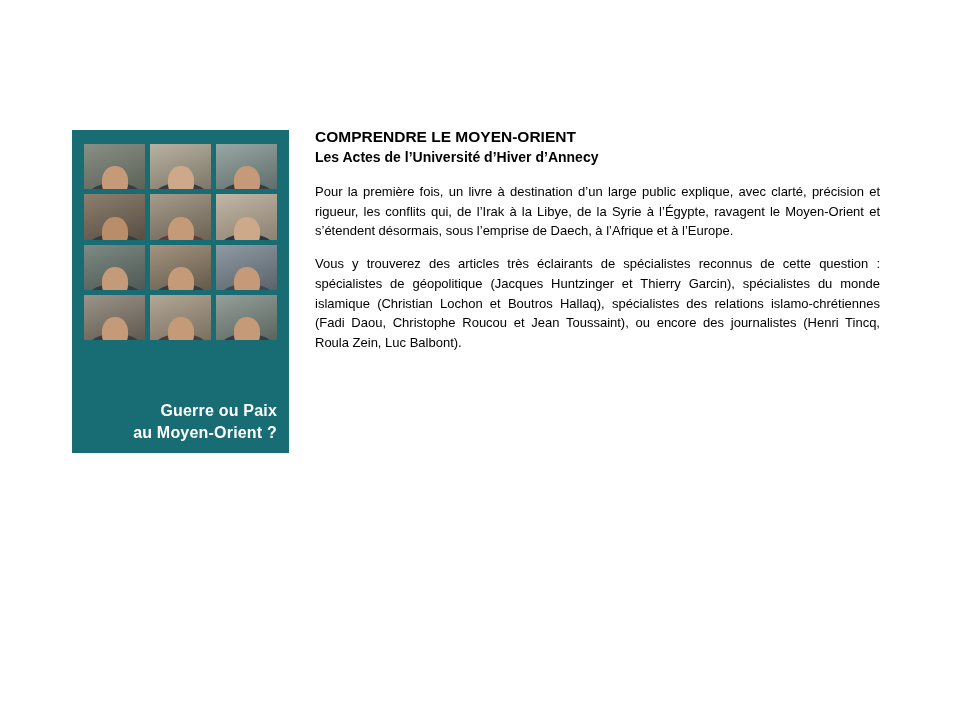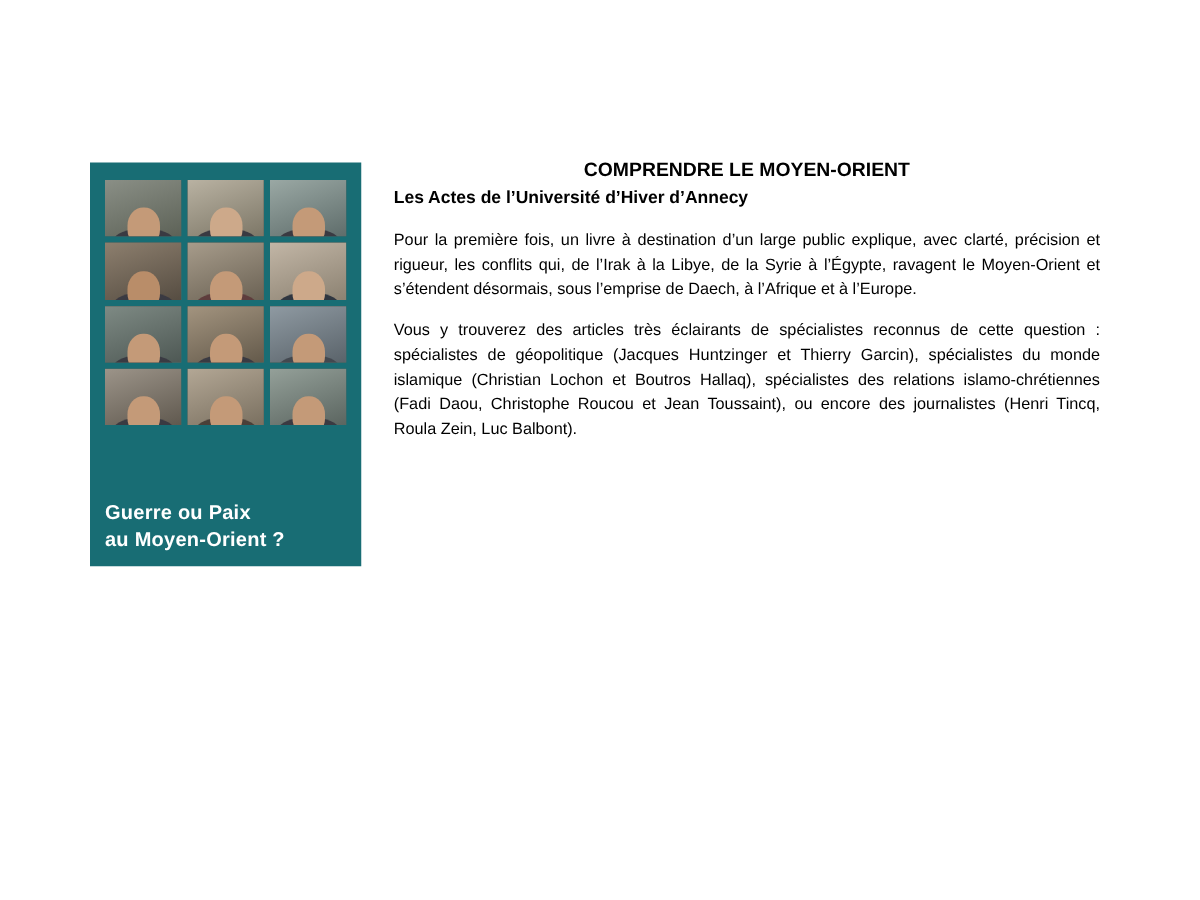--- a/index.html
+++ b/index.html
@@ -84,41 +84,40 @@
 
   .p2 .head, .p6 .head { background: #cda98a; }
   .p4 .head { background: #b98d69; }
   .p5 .shoulders { background: #5e3d3d; }
   .p6 .shoulders { background: #2f3640; }
   .p9 .shoulders { background: #43484f; }
   .p11 .shoulders { background: #4a3f38; }
 
   .cover-title {
     margin-top: 60px;
-    text-align: left;
+    text-align: right;
     color: #ffffff;
     font-size: 16px;
     font-weight: bold;
     line-height: 1.35;
     letter-spacing: 0.2px;
   }
 
   
   .textblock {
     position: absolute;
     left: 315px;
     top: 126px;
     width: 565px;
   }
   .doc-title {
     font-size: 15.5px;
     font-weight: bold;
     line-height: 1.42;
     margin: 0;
-    text-align: center;
   }
   .doc-subtitle {
     font-size: 14px;
     font-weight: bold;
     line-height: 1.42;
     margin: 0 0 14px 0;
   }
   .para {
     font-size: 13px;
     line-height: 1.52;

